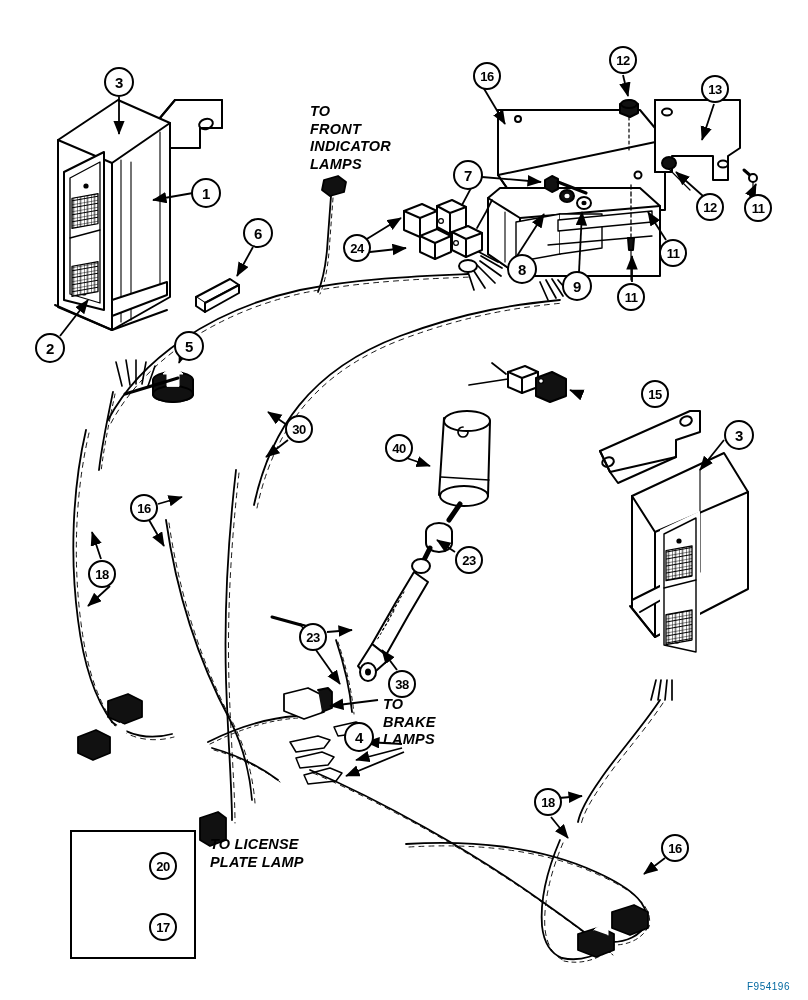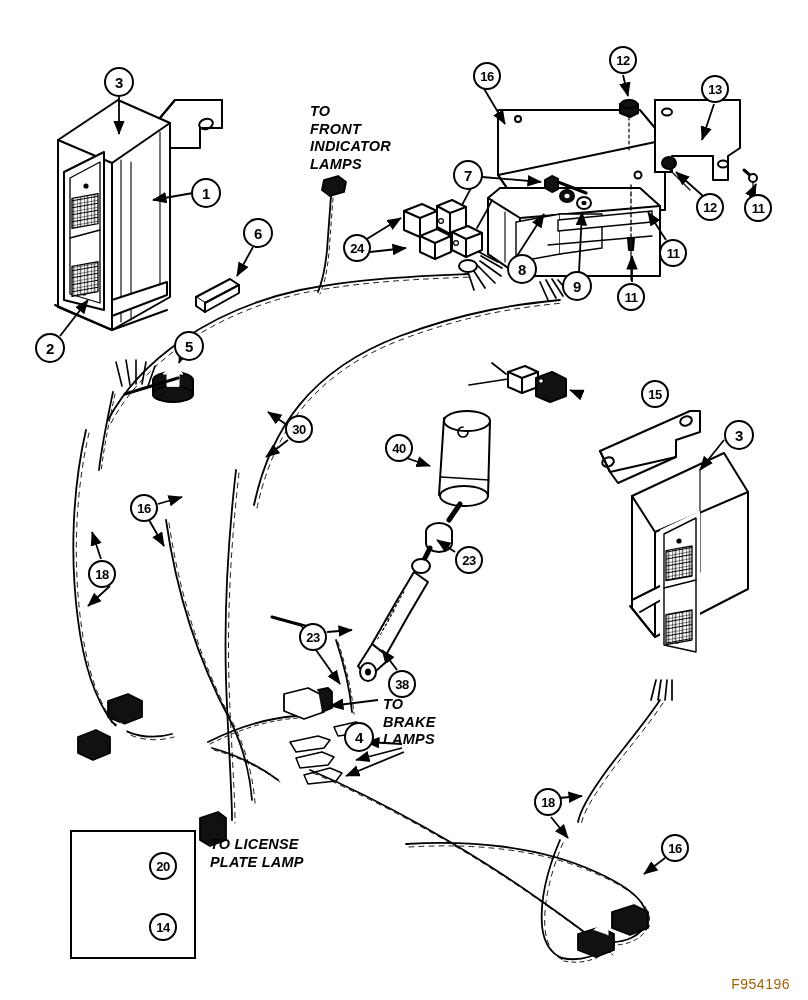--- a/index.html
+++ b/index.html
@@ -40,24 +40,24 @@
     line-height:17.5px;
     letter-spacing:0.2px;
     white-space:pre-line;
     z-index:45;
     font-family:"Liberation Sans", sans-serif;
     font-style:italic;
   }
   #figcode{
     position:absolute;
     right:18px;bottom:8px;
-    font-size:14px;
+    font-size:10px;
     letter-spacing:0.5px;
     font-family:"Liberation Sans", sans-serif;
-    color:#a16207;
+    color:#0369a1;
     z-index:45;
   }
   #inset-box{
     position:absolute;
     left:70px;top:830px;
     width:122px;height:125px;
     border:2px solid #000;
     background:#fff;
     z-index:30;
   }
@@ -403,21 +403,21 @@
       <div class="callout sm" style="left: 487px; top: 76px;">16</div>
       <div class="callout sm" style="left: 631px; top: 297px;">11</div>
       <div class="callout sm" style="left: 758px; top: 208px;">11</div>
       <div class="callout sm" style="left: 623px; top: 60px;">12</div>
       <div class="callout sm" style="left: 710px; top: 207px;">12</div>
       <div class="callout sm" style="left: 715px; top: 89px;">13</div>
       <div class="callout sm" style="left: 673px; top: 253px;">11</div>
       <div class="callout sm" style="left: 595px; top: 394px; margin-left: 46px;">15</div>
       <div class="callout sm" style="left: 144px; top: 508px;">16</div>
       <div class="callout sm" style="left: 675px; top: 848px;">16</div>
-      <div class="callout sm" style="left: 163px; top: 927px;">14</div>
+      <div class="callout sm" style="left: 163px; top: 927px;">17</div>
       <div class="callout sm" style="left: 102px; top: 574px;">18</div>
       <div class="callout sm" style="left: 548px; top: 802px;">18</div>
       <div class="callout sm" style="left: 163px; top: 866px;">20</div>
       <div class="callout sm" style="left: 299px; top: 429px;">30</div>
       <div class="callout sm" style="left: 402px; top: 684px;">38</div>
       <div class="callout sm" style="left: 399px; top: 448px;">40</div>
       <div class="callout sm" style="left: 469px; top: 560px;">23</div>
       <div class="callout sm" style="left: 313px; top: 637px;">23</div>
       <div class="callout sm" style="left: 357px; top: 248px;">24</div>
     </div>

